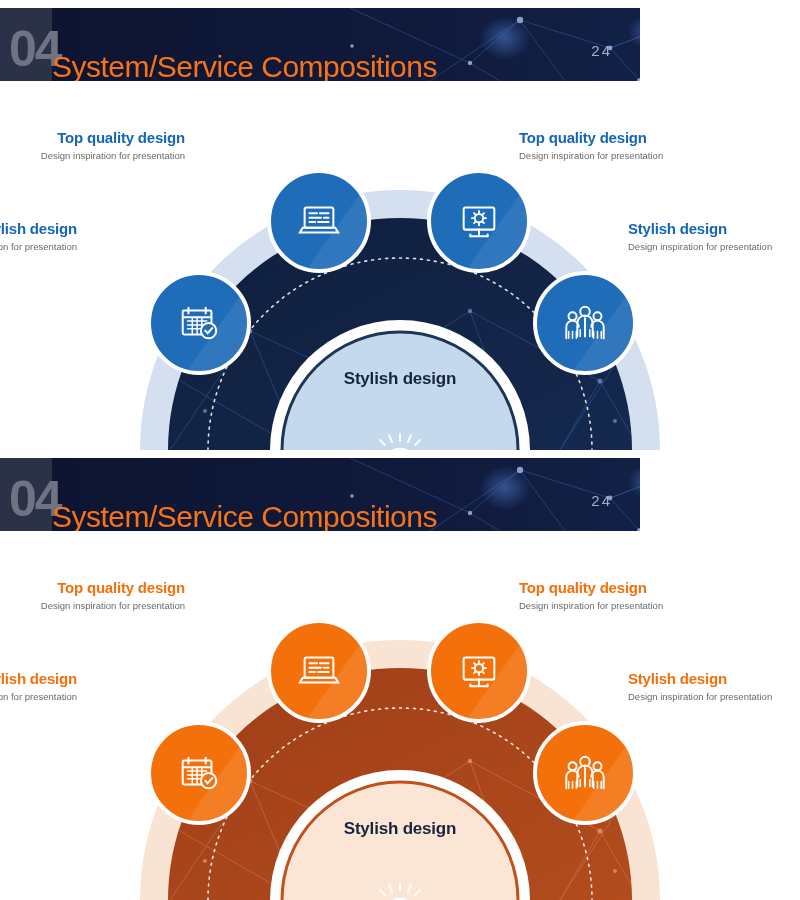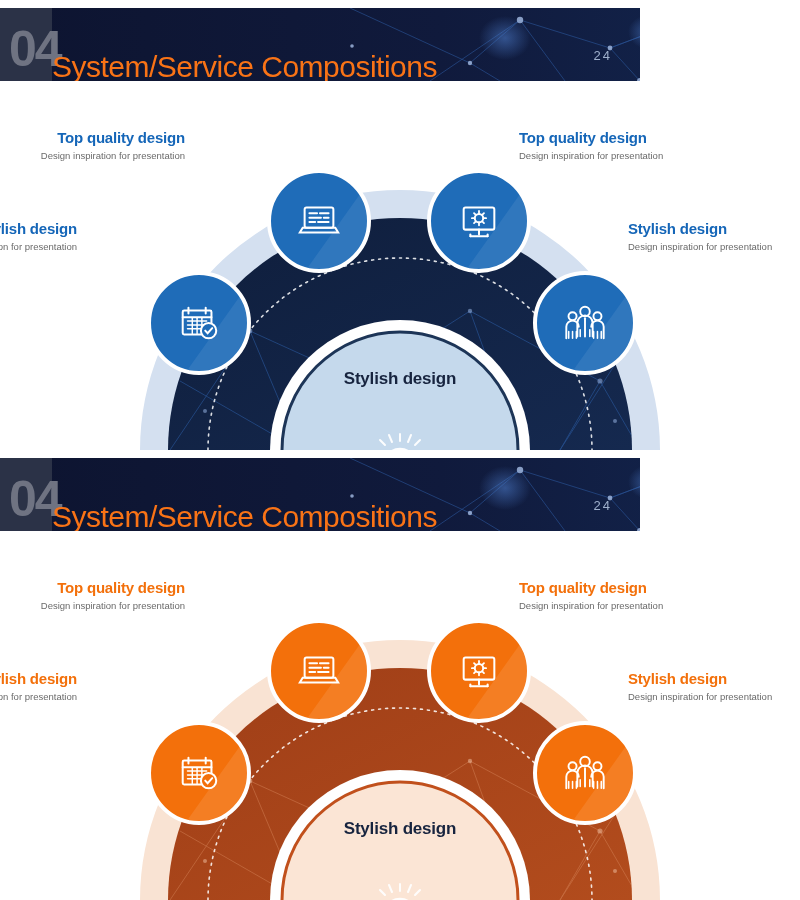--- a/index.html
+++ b/index.html
@@ -34,22 +34,22 @@
     font-size:50px; font-weight:bold; color:#6f7382;
     letter-spacing:-2px; line-height:1; z-index:3;
   }
   .hdr-title {
     position:absolute; left:52px; top:42px;
     font-family:"Liberation Sans Narrow","Liberation Sans",sans-serif;
     font-size:30px; font-weight:normal; color:#f97316;
     letter-spacing:-0.5px; white-space:nowrap; z-index:3;
   }
   .hdr-page {
-    position:absolute; right:28px; top:40px;
-    font-size:13px; color:#9fb0cc; letter-spacing:2px; z-index:3;
+    position:absolute; right:28px; top:34px;
+    font-size:15px; color:#9fb0cc; letter-spacing:2px; z-index:3;
   }
 
   
   .body-area {
     position:absolute; top:81px; left:0; width:800px; height:369px;
     background:#ffffff; overflow:hidden;
   }
   .diagram { position:absolute; left:0; top:0; width:800px; height:369px; }
 
   

